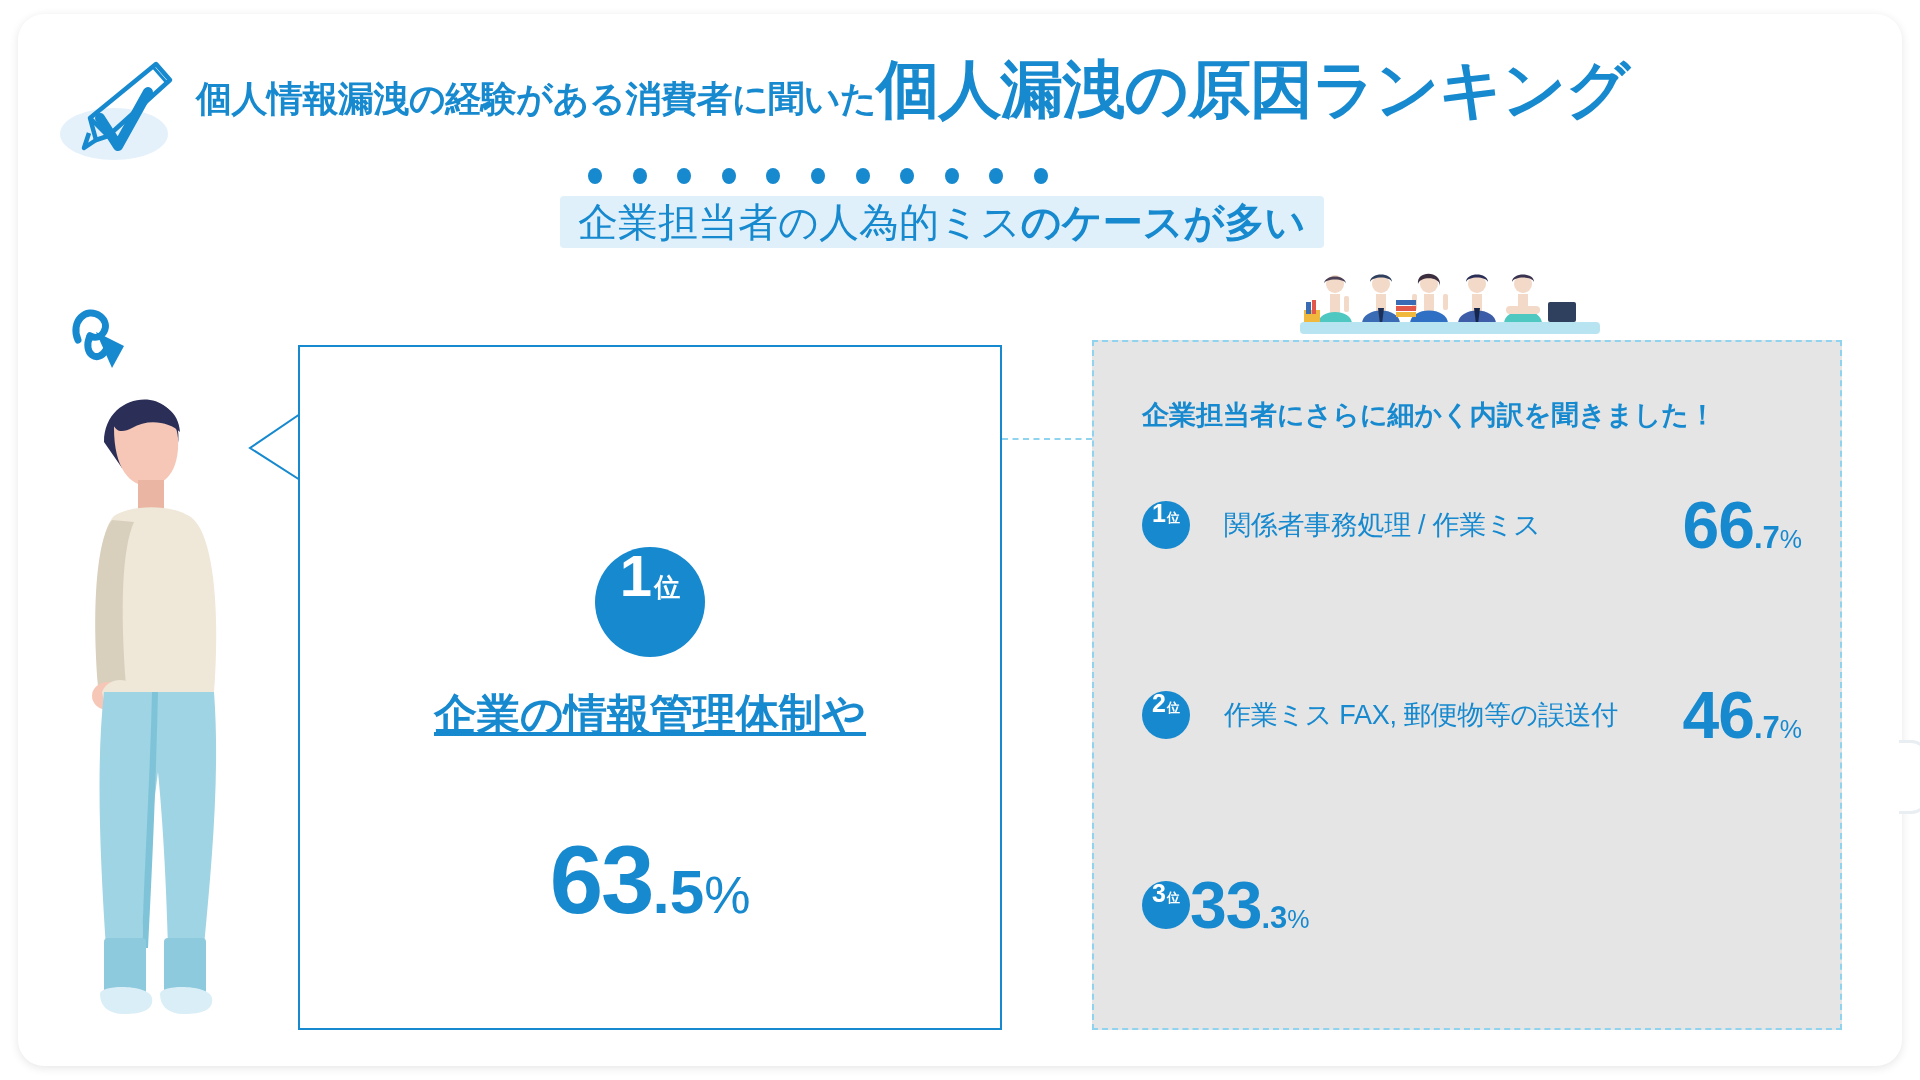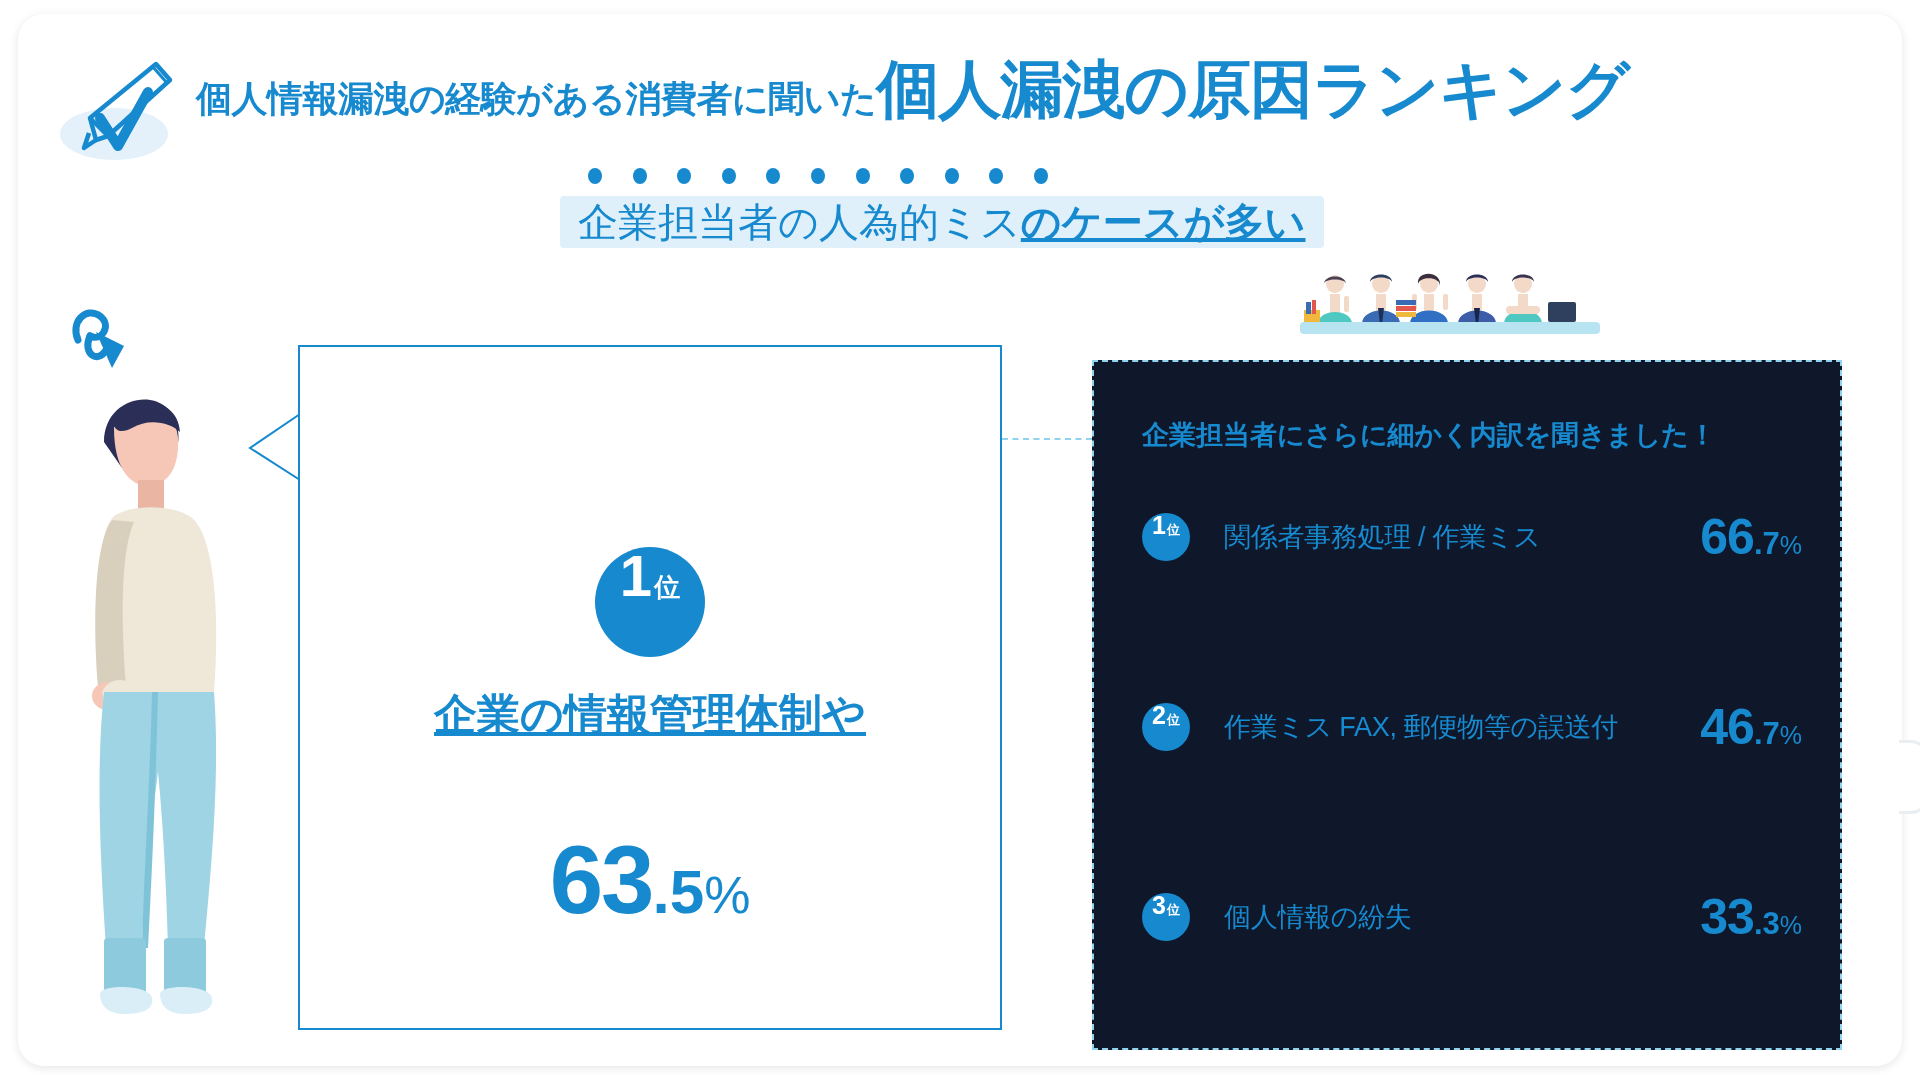--- a/index.html
+++ b/index.html
@@ -72,21 +72,21 @@
     left: 560px; top: 196px;
     height: 52px;
     display: flex; align-items: center;
     padding: 0 18px;
     background: #dff0fb;
     border-radius: 4px;
     white-space: nowrap;
   }
   .subtitle { font-size: 40px; font-weight: 700; color: #1689cf; line-height: 1; }
   .subtitle .sb-strong { font-weight: 400; }
-  .subtitle .sb-norm { font-weight: 700; text-decoration: underline; }
+  .subtitle .sb-norm { font-weight: 700; }
 
   
   .person { position: absolute; left: 52px; top: 272px; width: 200px; height: 760px; }
 
   
   .left-card {
     position: absolute;
     left: 298px; top: 345px;
     width: 704px; height: 685px;
     border: 2px solid #1689cf;
@@ -140,24 +140,24 @@
   .connector {
     position: absolute;
     left: 1002px; top: 438px;
     width: 90px; height: 0;
     border-top: 2px dashed #8fd3ef;
   }
 
   
   .right-panel {
     position: absolute;
-    left: 1092px; top: 360px;
+    left: 1092px; top: 340px;
     width: 750px; height: 690px;
     border: 2px dashed #8fd3ef;
-    background: #0f172a;
+    background: #e5e5e5;
   }
   .rp-head {
     position: absolute;
     left: 48px; top: 60px;
     font-size: 27px; line-height: 1; color: #1689cf;
     white-space: nowrap;
   }
   .rp-head .strong { font-weight: 800; }
   .rp-head .norm { font-weight: 700; }
 
@@ -187,21 +187,21 @@
     white-space: nowrap;
     letter-spacing: -0.3px;
   }
   .row-val {
     flex: 0 0 auto;
     color: #1689cf;
     line-height: 1;
     text-align: right;
     white-space: nowrap;
   }
-  .row-val .big { font-size: 50px; font-weight: 700; letter-spacing: -1px; }
+  .row-val .big { font-size: 66px; font-weight: 700; letter-spacing: -1px; }
   .row-val .dec { font-size: 31px; font-weight: 700; }
   .row-val .sym { font-size: 25px; font-weight: 500; }
 
   
   .meeting { position: absolute; left: 1300px; top: 262px; width: 300px; height: 90px; }
 </style>
 </head>
 <body>
 
 <div id="stage">
@@ -368,21 +368,20 @@
           </div>
         </div>
       </div>
 
       <div class="row">
         <div class="row-inner">
           <div class="badge">
             <span class="bn">3</span>
               <span class="bs">位</span>
           </div>
-          <div class="row-label">個人情報の紛失</div>
           <div class="row-val">
             <span class="big">33</span><span class="dec">.3</span><span class="sym">%</span>
           </div>
         </div>
       </div>
 
     </div>
   </div>
 
 </div>

